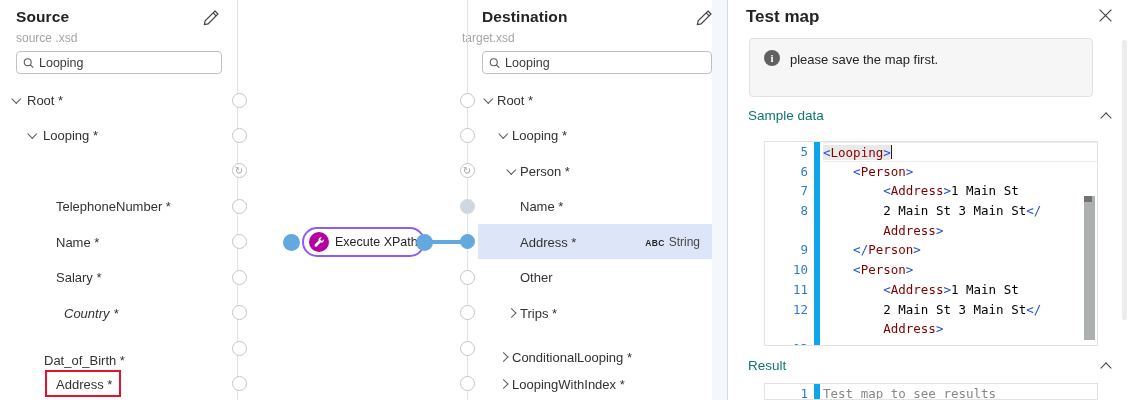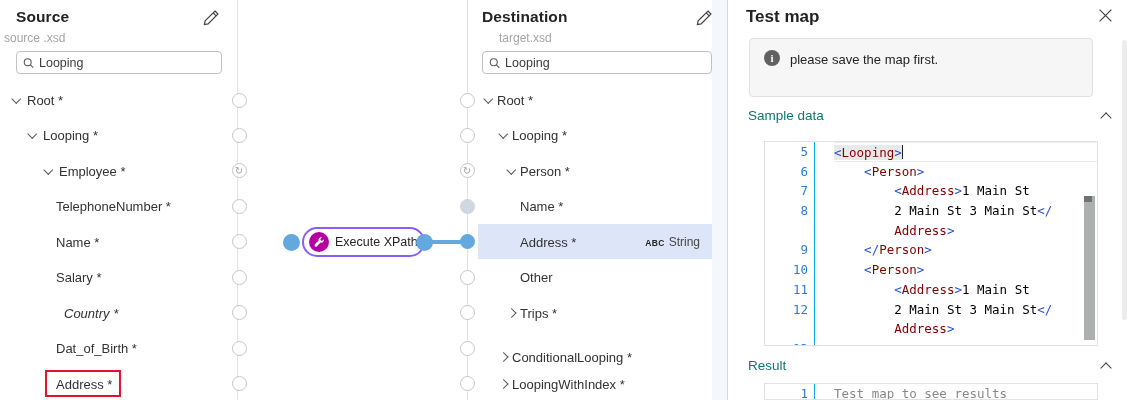--- a/index.html
+++ b/index.html
@@ -55,21 +55,21 @@
   .info-icon { width:16px; height:16px; border-radius:50%; background:#616161; color:#fff; font-size:11px; font-weight:700;
                display:flex; align-items:center; justify-content:center; flex:none; font-family:"Liberation Serif", serif; }
   .info-text { font-size:13px; color:#242424; line-height:19px; }
   .section-label { position:absolute; left:20px; font-size:13.5px; color:#0f766e; }
   .section-chev { position:absolute; right:20px; width:8px; height:8px; border-right:1.4px solid #424242; border-bottom:1.4px solid #424242;
                   transform:rotate(-135deg); cursor:pointer; }
 
   .editor { position:absolute; left:36px; width:334px; background:#fff; border:1px solid #e3e3e3;
             font-family:"DejaVu Sans Mono", monospace; font-size:12.5px; overflow:hidden; display:flex; }
   .gutter { width:49px; flex:none; }
-  .codecol { flex:1; border-left:1px solid #0ea5e9; padding-left:19px; overflow:hidden; }
+  .codecol { flex:1; border-left:6px solid #0ea5e9; padding-left:3px; overflow:hidden; }
   .ed-row { height:19.7px; line-height:19.7px; white-space:pre; }
   .gutter .ed-row { text-align:right; padding-right:6px; color:#2b7cd3; }
   .ed-row.cur { border-top:1px solid #ececec; border-bottom:1px solid #ececec; }
   .tok-p { color:#2450d8; }
   .tok-t { color:#800000; }
   .tok-x { color:#000; }
   .tok-hl { background:#e9e9e9; }
   .cursor-bar { display:inline-block; width:1.5px; height:14px; background:#222; vertical-align:-2px; }
   .ed-scrollbar { position:absolute; right:1px; top:1px; bottom:1px; width:13px; }
   .ed-thumb { position:absolute; right:1px; width:11px; background:#acb0ae; }
@@ -83,55 +83,51 @@
 <div id="app">
 
   <div>
     <div class="panel-title" style="left:16px;">Source</div>
     <div class="edit-btn" style="left:203px;">
       <svg width="17" height="17" viewBox="0 0 16 16" fill="none" stroke="#424242" stroke-width="1.1">
         <path d="M11.3 1.9l2.8 2.8-9.3 9.3-3.5.7.7-3.5z"></path>
           <path d="M9.6 3.6l2.8 2.8"></path>
       </svg>
     </div>
-    <div class="panel-sub" style="left:4px;">source .xsd</div>
+    <div class="panel-sub" style="left:16px;">source .xsd</div>
     <div class="searchbox" style="left:16px; width:206px;">
       <svg width="12" height="12" viewBox="0 0 14 14" fill="none" stroke="#605e5c" stroke-width="1.4">
         <circle cx="6" cy="6" r="4.4"></circle>
           <path d="M9.4 9.4L13 13"></path>
       </svg>
       <input value="Looping" style="">
     </div>
     <div class="tree" id="source-tree" style="left:0; width:237px;">
         <div class="tree-row" style="top: 0px;">
           <span class="chev down" style="left: 13px;"></span>
           <span class="tree-label" style="left: 27px;">Root *</span>
         </div>
         <div class="tree-row" style="top: 35.44px;">
           <span class="chev down" style="left: 29px;"></span>
           <span class="tree-label" style="left: 43px;">Looping *</span>
         </div>
-        <div class="tree-row" style="top: 70.88px;">
-          <span class="chev down" style="left: 45px;"></span>
-          <span class="tree-label" style="left: 59px;">Employee *</span>
-        </div>
         <div class="tree-row" style="top: 106.32px;">
           <span class="tree-label" style="left: 56px;">TelephoneNumber *</span>
         </div>
         <div class="tree-row" style="top: 141.76px;">
           <span class="tree-label" style="left: 56px;">Name *</span>
         </div>
         <div class="tree-row" style="top: 177.2px;">
           <span class="tree-label" style="left: 56px;">Salary *</span>
         </div>
         <div class="tree-row" style="top: 212.64px;">
           <span class="tree-label" style="left: 64px; font-style: italic;">Country *</span>
         </div>
         <div class="tree-row" style="top: 248.08px;">
-          <span class="tree-label" style="left: 56px;">Dat_of_Birth *</span>
+          <span class="tree-label" style="left: 44px; margin-top: 12px;">Dat_of_Birth *</span>
         </div>
         <div class="tree-row" style="top: 283.52px;">
           <span class="tree-label" style="left: 56px;">Address *</span>
         </div>
       </div>
   </div>
 
   <div class="rail" style="left:237px;"></div>
   <div class="rail" style="left:467px;"></div>
   <div id="source-handles">
@@ -170,21 +166,21 @@
   <div class="port" style="left:416px; top:233.5px;"></div>
 
   <div>
     <div class="panel-title" style="left:482px;">Destination</div>
     <div class="edit-btn" style="left:696px;">
       <svg width="17" height="17" viewBox="0 0 16 16" fill="none" stroke="#424242" stroke-width="1.1">
         <path d="M11.3 1.9l2.8 2.8-9.3 9.3-3.5.7.7-3.5z"></path>
           <path d="M9.6 3.6l2.8 2.8"></path>
       </svg>
     </div>
-    <div class="panel-sub" style="left:499px;">target.xsd</div>
+    <div class="panel-sub" style="left:462px;">target.xsd</div>
     <div class="searchbox" style="left:482px; width:230px;">
       <svg width="12" height="12" viewBox="0 0 14 14" fill="none" stroke="#605e5c" stroke-width="1.4">
         <circle cx="6" cy="6" r="4.4"></circle>
           <path d="M9.4 9.4L13 13"></path>
       </svg>
       <input value="Looping" style="">
     </div>
     <div class="tree" id="dest-tree" style="left:478px; width:234px;">
         <div class="tree-row" style="top: 0px;">
           <span class="chev down" style="left: 7px;"></span>

